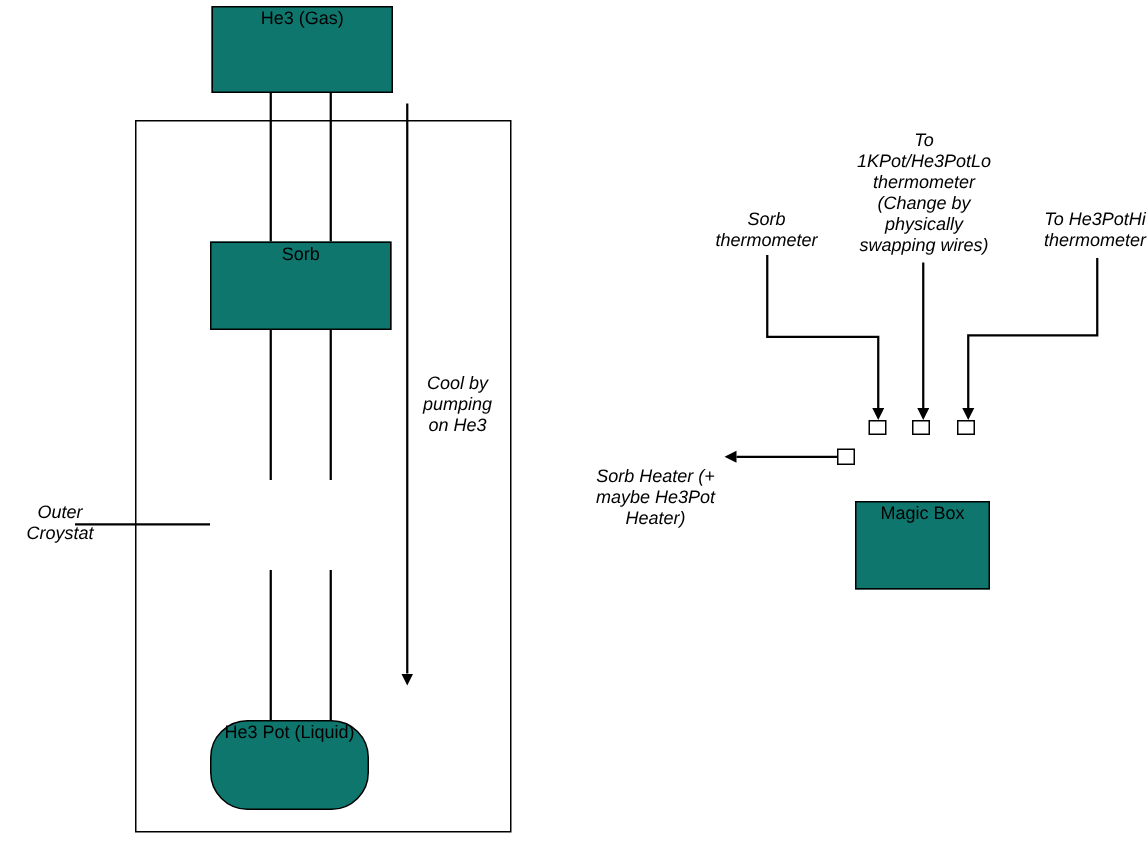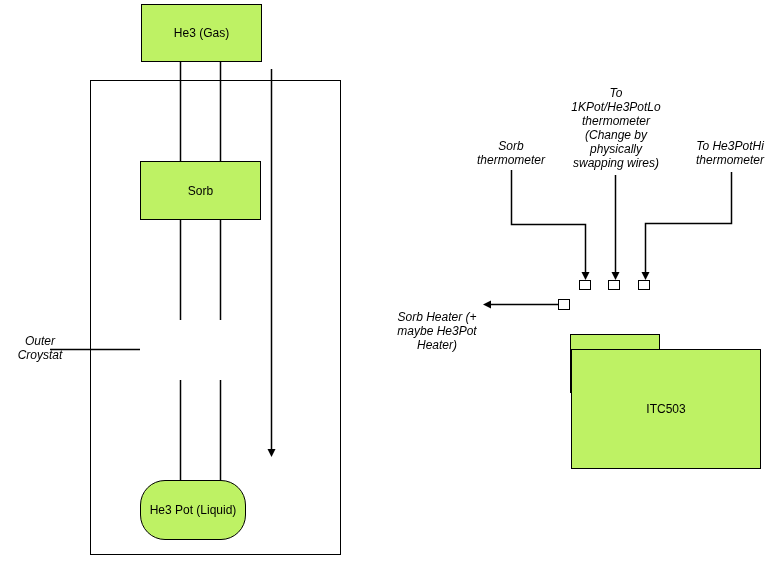--- a/index.html
+++ b/index.html
@@ -15,23 +15,23 @@
     overflow: hidden;
   }
   #wires {
     position: absolute;
     left: 0; top: 0;
     width: 765px; height: 561px;
   }
   .box {
     position: absolute;
     border: 1.5px solid #000000;
-    background: #bef264;
+    background: #0f766e;
     display: flex;
-    align-items: center;
+    align-items: flex-start;
     justify-content: center;
     text-align: center;
     box-sizing: border-box;
     white-space: pre-line;
   }
   .outline {
     position: absolute;
     border: 1.5px solid #000000;
     background: transparent;
     box-sizing: border-box;
@@ -89,20 +89,23 @@
 
   <div class="box" style="left:140px; top:161px; width:121px; height:59px;">
     <span>Sorb</span>
   </div>
 
 
   <div class="box" style="left:140px; top:480px; width:106px; height:60px;border-radius:25px;">
     <span>He3 Pot (Liquid)</span>
   </div>
 
+  <div class="label" style="left:266px; top:248px; width:78px;">Cool by
+pumping
+on He3</div>
 
   <div class="label" style="left:12px; top:334px; width:56px;">Outer
 Croystat</div>
 
   <div class="label" style="left:469px; top:139px; width:84px;">Sorb
 thermometer</div>
 
   <div class="label" style="left:565px; top:86px; width:102px;">To
 1KPot/He3PotLo
 thermometer
@@ -119,17 +122,14 @@
 
   <div class="port" style="left:579px; top:280px; width:12px; height:10px;"></div>
   <div class="port" style="left:608px; top:280px; width:12px; height:10px;"></div>
   <div class="port" style="left:638px; top:280px; width:12px; height:10px;"></div>
   <div class="port" style="left:558px; top:299px; width:12px; height:11px;"></div>
 
   <div class="box" style="left:570px; top:290px; width:90px; height:59px;margin-top:44px;">
     <span>Magic Box</span>
   </div>
 
-  <div class="box" style="left:571px; top:349px; width:190px; height:120px;">
-    <span>ITC503</span>
-  </div>
 
 </div>
 
 </body></html>

